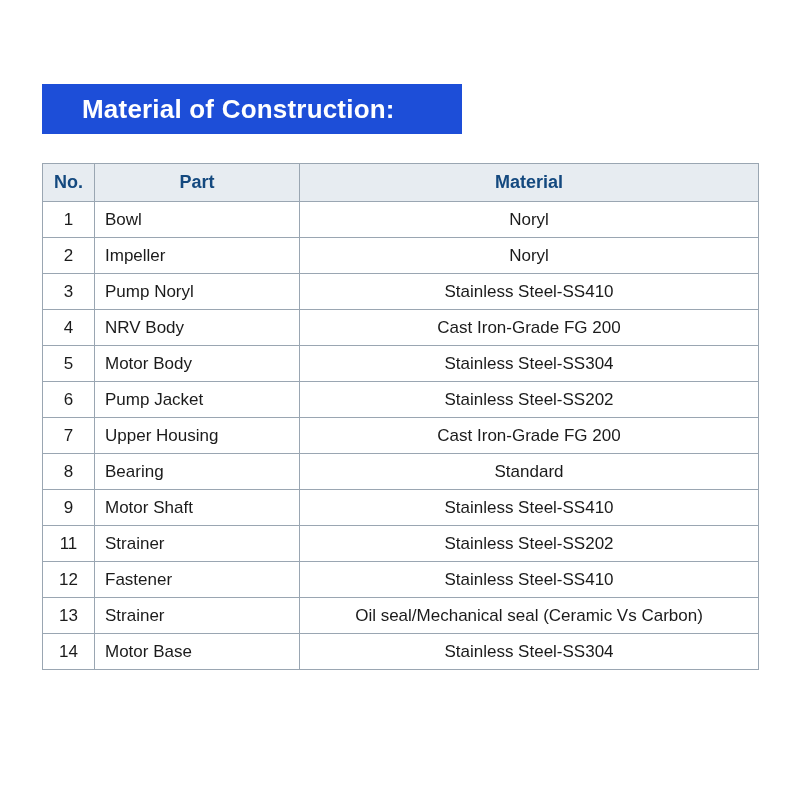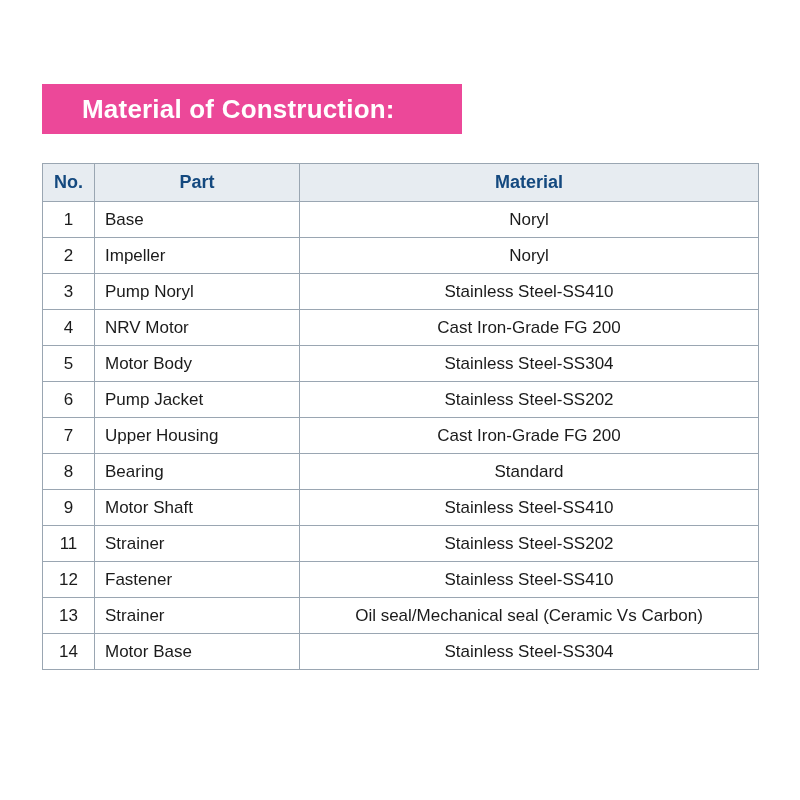--- a/index.html
+++ b/index.html
@@ -18,21 +18,21 @@
     width: 800px;
     height: 800px;
     box-sizing: border-box;
   }
   .title-banner {
     position: absolute;
     left: 42px;
     top: 84px;
     width: 420px;
     height: 50px;
-    background: #ec4899;
+    background: #1d4ed8;
     display: flex;
     align-items: center;
   }
   .title-banner .title-text {
     color: #ffffff;
     font-size: 26px;
     font-weight: bold;
     padding-left: 40px;
     letter-spacing: 0.2px;
     white-space: nowrap;
@@ -103,36 +103,36 @@
       <thead>
         <tr>
           <th class="col-no">No.</th>
           <th class="col-part">Part</th>
           <th class="col-mat">Material</th>
         </tr>
       </thead>
       <tbody>
         <tr>
           <td class="no">1</td>
-          <td class="part">Base</td>
+          <td class="part">Bowl</td>
           <td class="mat">Noryl</td>
         </tr>
         <tr>
           <td class="no">2</td>
           <td class="part">Impeller</td>
           <td class="mat">Noryl</td>
         </tr>
         <tr>
           <td class="no">3</td>
           <td class="part">Pump Noryl</td>
           <td class="mat">Stainless Steel-SS410</td>
         </tr>
         <tr>
           <td class="no">4</td>
-          <td class="part">NRV Motor</td>
+          <td class="part">NRV Body</td>
           <td class="mat">Cast Iron-Grade FG 200</td>
         </tr>
         <tr>
           <td class="no">5</td>
           <td class="part">Motor Body</td>
           <td class="mat">Stainless Steel-SS304</td>
         </tr>
         <tr>
           <td class="no">6</td>
           <td class="part">Pump Jacket</td>

